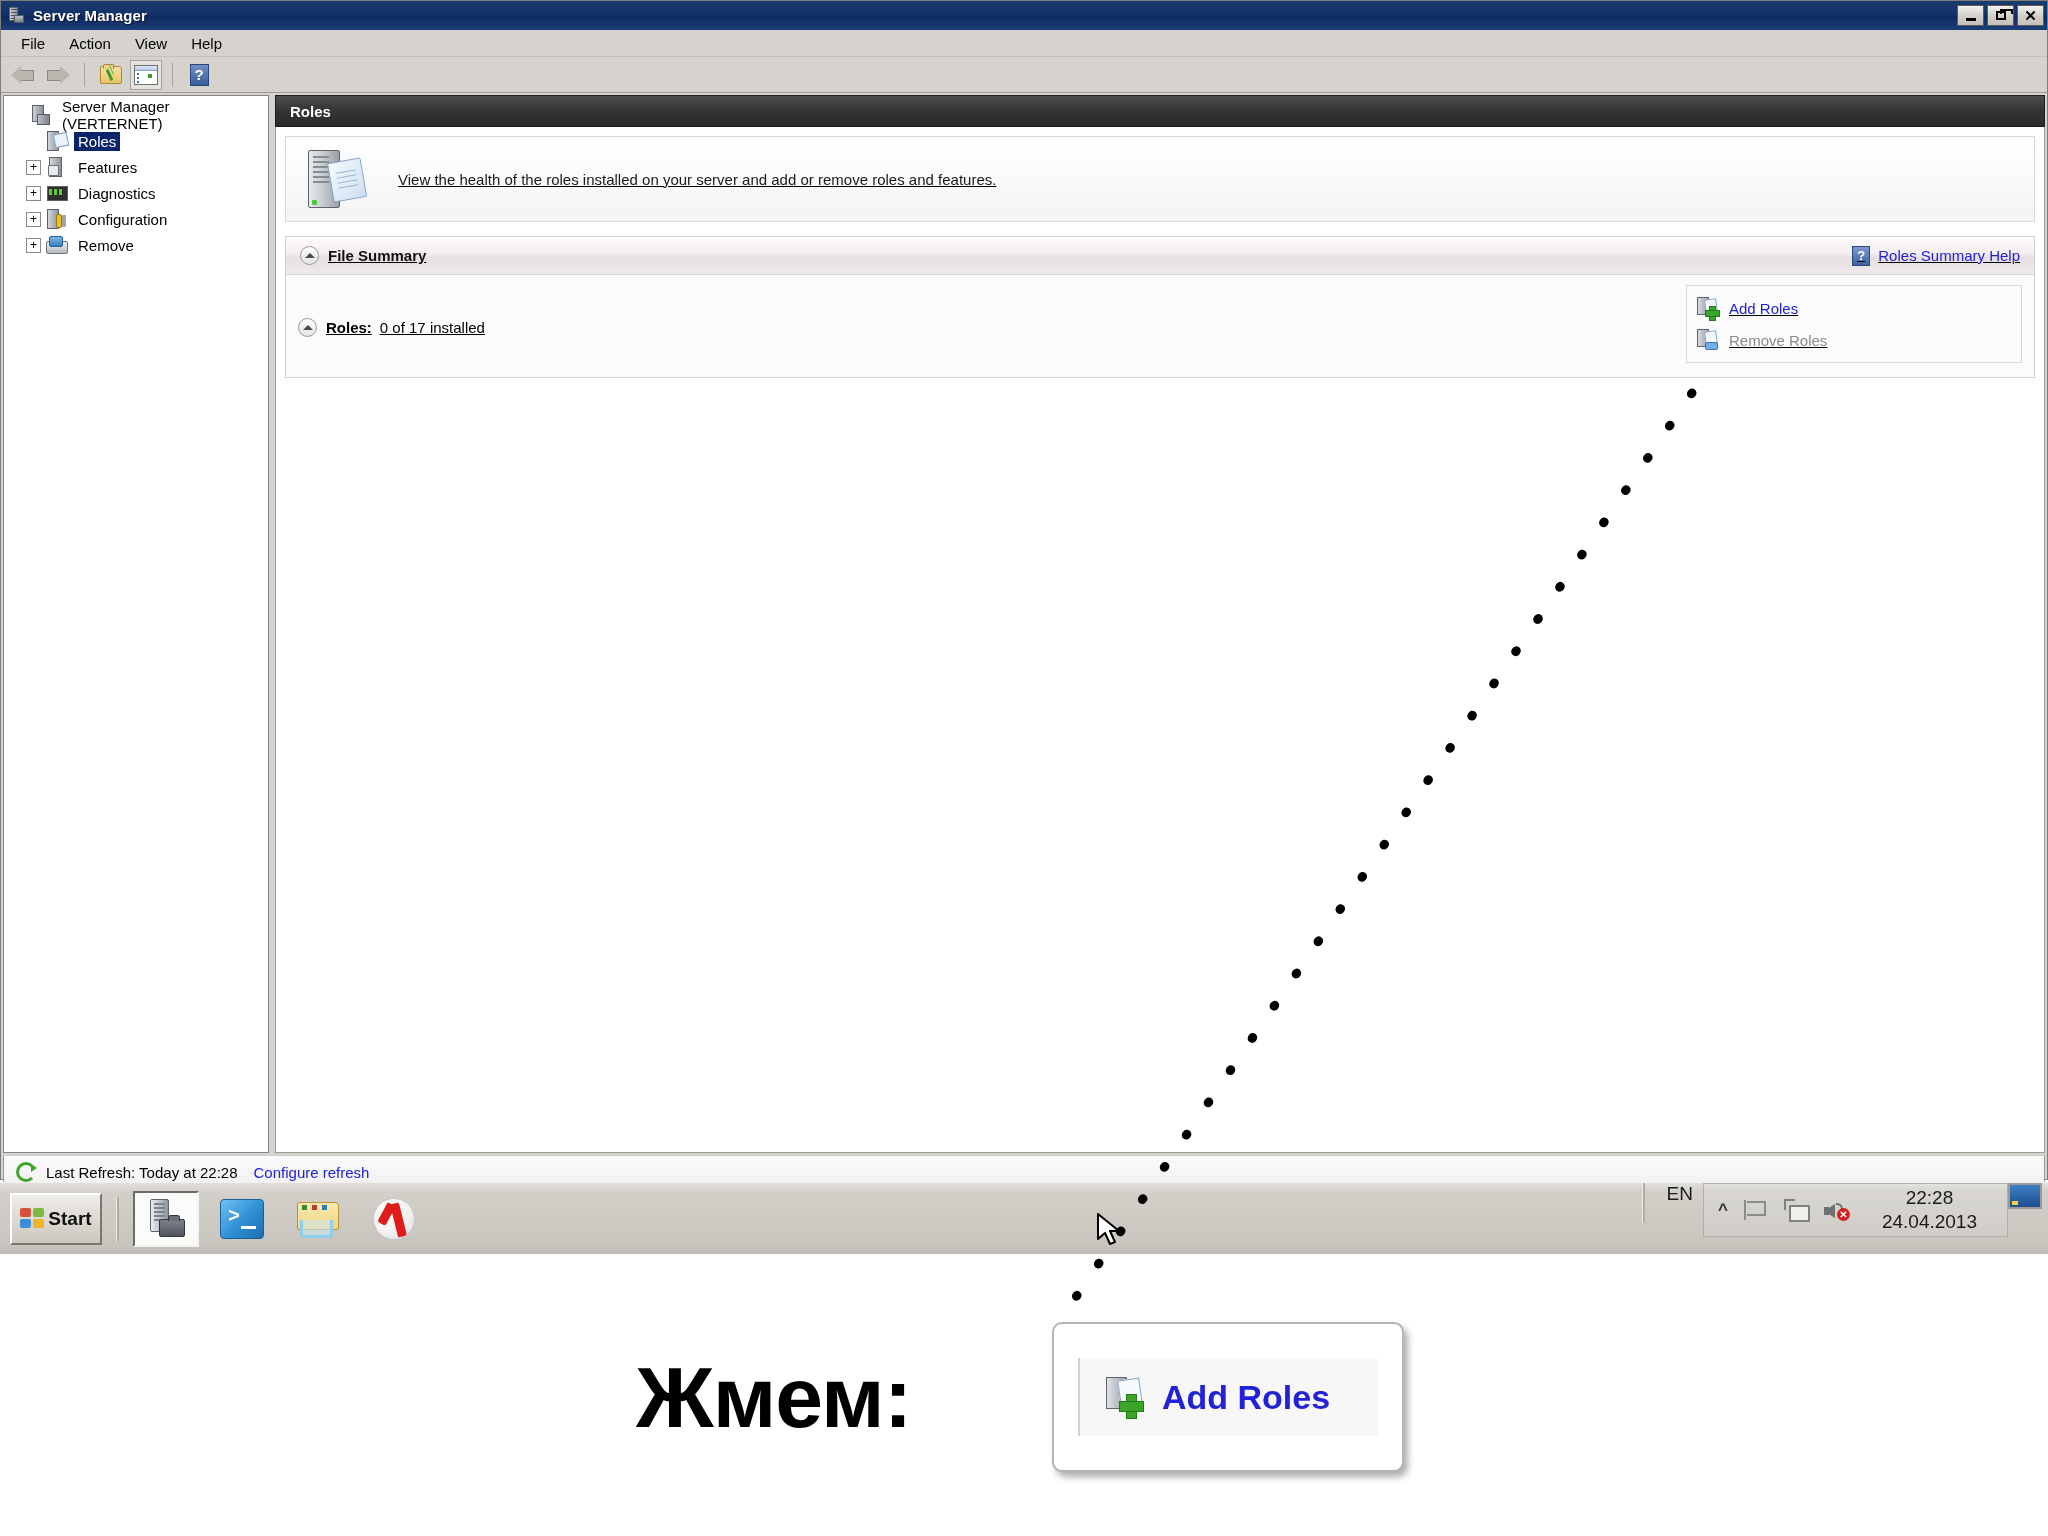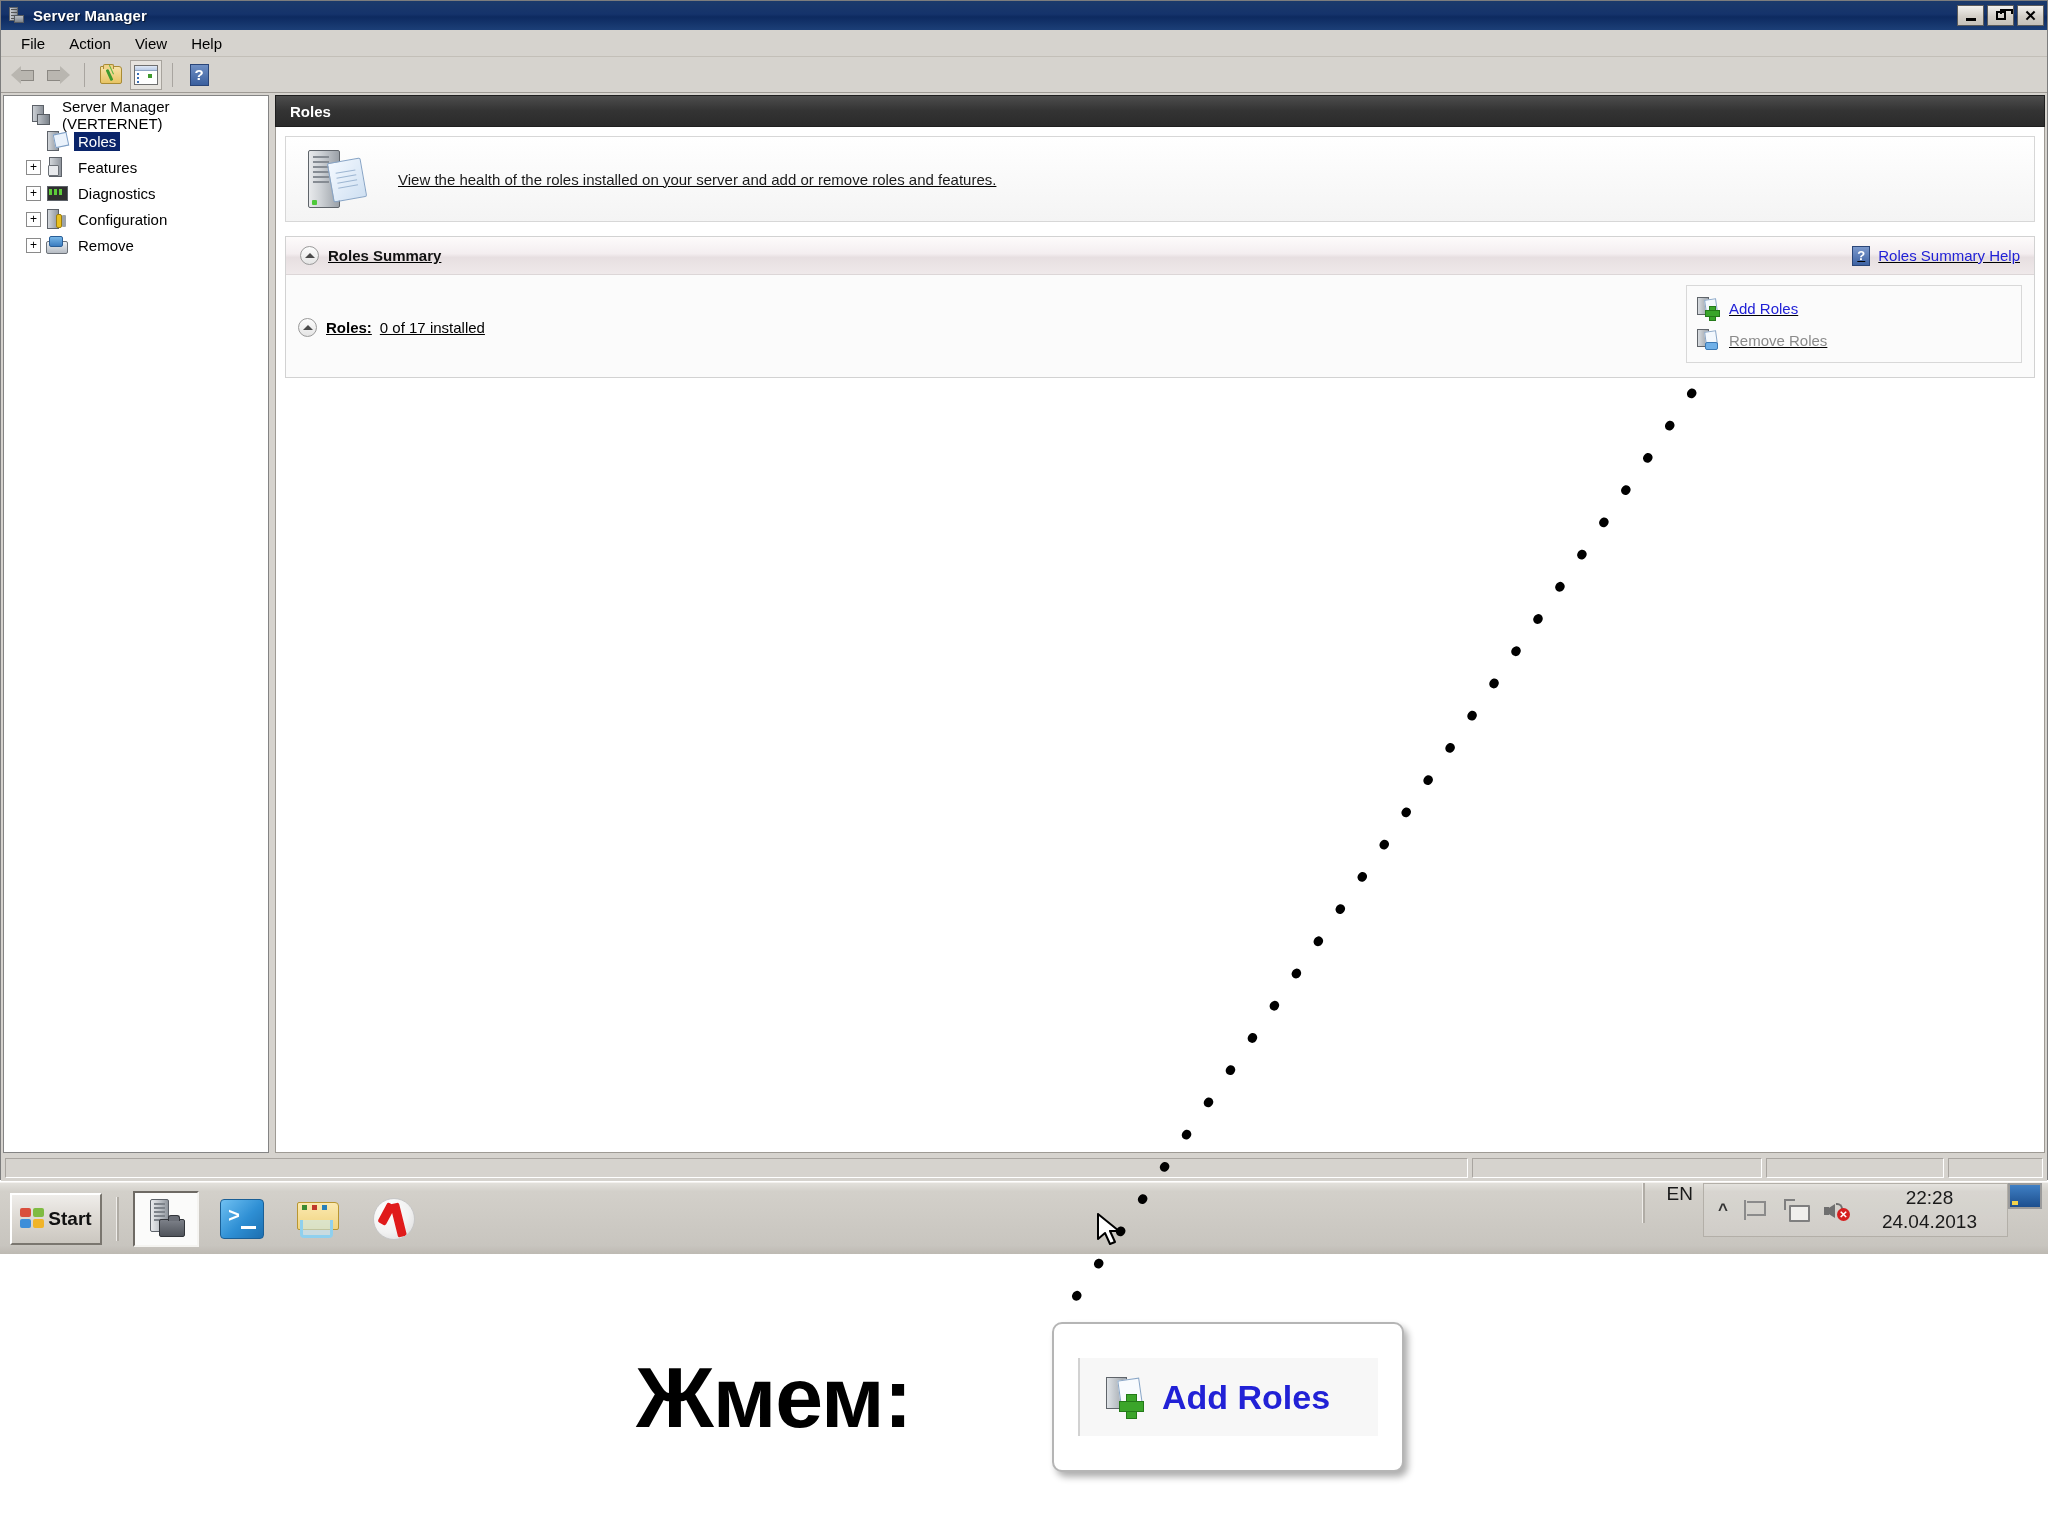--- a/index.html
+++ b/index.html
@@ -538,21 +538,21 @@
               <div class="tag"></div>
           </div>
           <div class="intro-text">View the health of the roles installed on your server and add or remove roles and features.</div>
         </div>
 
         <div class="section">
           <div class="section-head">
             <span class="collapse-btn">
               <span class="chev-up"></span>
             </span>
-            <span class="section-title">Roles Summary</span>
+            <span class="section-title">File Summary</span>
             <span class="section-head-right">
               <span class="help-sm">?</span>
               <span class="link">Roles Summary Help</span>
             </span>
           </div>
 
           <div class="section-body">
             <div class="roles-line">
               <span class="collapse-btn">
                 <span class="chev-up"></span>
@@ -579,20 +579,25 @@
                 <span class="link-disabled">Remove Roles</span>
               </div>
             </div>
           </div>
         </div>
 
       </div>
     </div>
   </div>
 
+  <div id="refresh-bar">
+    <span class="refresh-ico"></span>
+    <span>Last Refresh: Today at 22:28</span>
+    <span class="link" style="margin-left:16px">Configure refresh</span>
+  </div>
 
   <div id="status-bar">
     <div class="status-pane" id="sp1"></div>
     <div class="status-pane" id="sp2"></div>
     <div class="status-pane" id="sp3"></div>
     <div class="status-pane" id="sp4"></div>
   </div>
 </div>
 
 <div id="taskbar">

